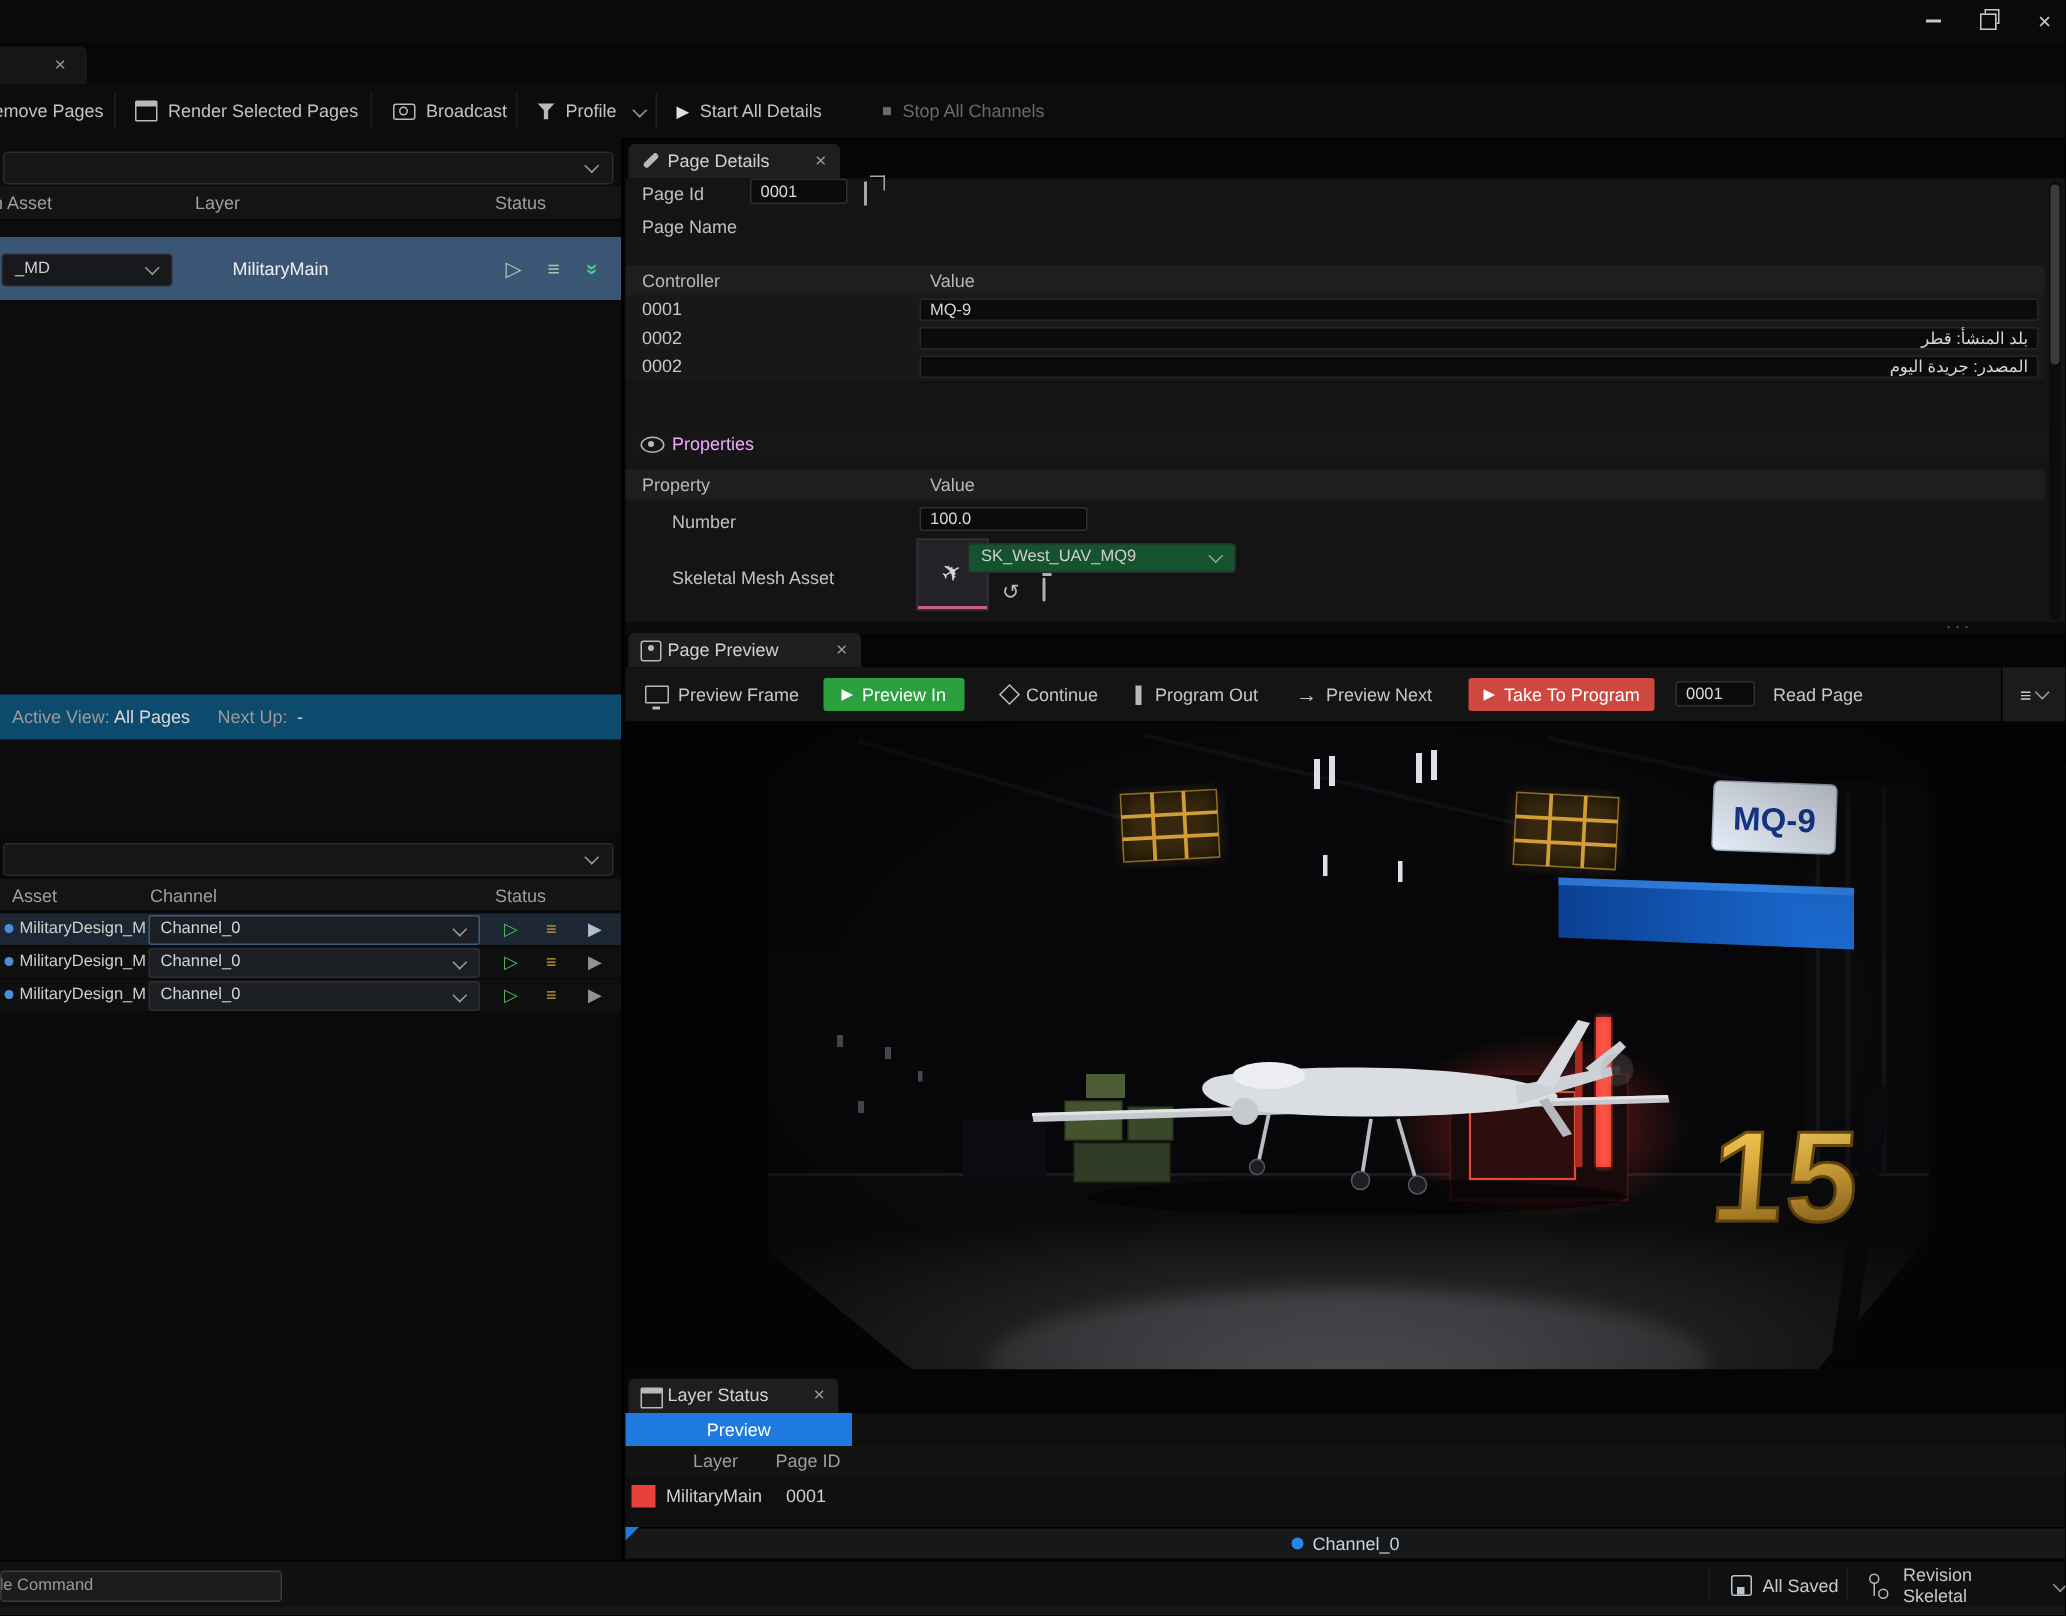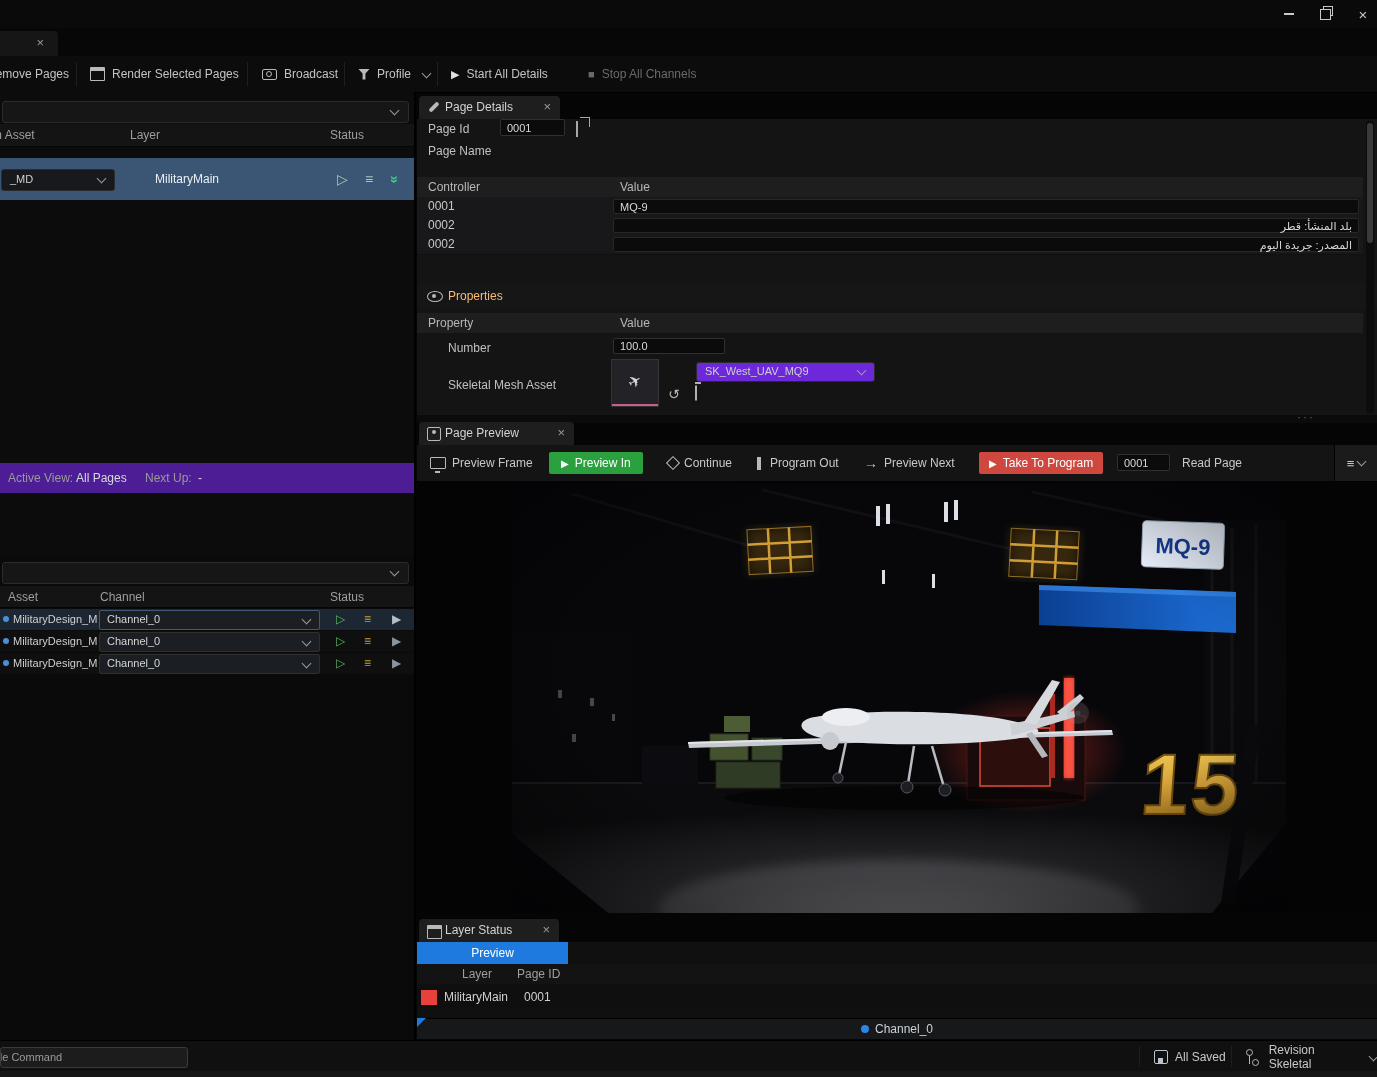--- a/index.html
+++ b/index.html
@@ -175,21 +175,21 @@
     <span class="dropdown" style="left:1px;top:11px;width:112px;height:20px;background:#17191d">
       <span style="position:absolute;left:8px;top:3px;font-size:11px">_MD</span>
       <span class="chev" style="right:9px;top:5px"></span>
     </span>
     <span style="position:absolute;left:155px;top:0;line-height:42px;color:#eceff2">MilitaryMain</span>
     <span class="sic" style="left:337px;color:#a5c9b2">▷</span>
     <span class="sic" style="left:365px;color:#a5c9b2">≡</span>
     <span class="sic dblchev" style="left:392px;top:13px;line-height:16px;color:#3fd08a">»</span>
   </div>
 
-  <div style="position:absolute;left:0;top:463px;width:414px;height:30px;background:#4c1d95">
+  <div style="position:absolute;left:0;top:463px;width:414px;height:30px;background:#0c4a6e">
     <span class="txt-dim" style="position:absolute;left:8px;top:8px">Active View:</span>
     <span style="position:absolute;left:76px;top:8px;color:#d8d8d8">All Pages</span>
     <span class="txt-dim" style="position:absolute;left:145px;top:8px">Next Up:</span>
     <span style="position:absolute;left:198px;top:8px;color:#d8d8d8">-</span>
   </div>
 
   <div class="dropdown" style="left:2px;top:562px;width:405px;height:20px">
     <span class="chev" style="right:10px;top:5px"></span>
   </div>
 
@@ -259,37 +259,37 @@
     <span class="ctr-name">0002</span>
     <div class="ctr-val rtl">بلد المنشأ: قطر</div>
   </div>
   <div class="ctr-row" style="top:235px">
     <span class="ctr-name">0002</span>
     <div class="ctr-val rtl">المصدر: جريدة اليوم</div>
   </div>
 
   <div style="position:absolute;left:417px;top:285px;right:0;height:22px;background:#161616">
     <span class="i-eye" style="position:absolute;left:10px;top:6px"></span>
-    <span style="position:absolute;left:31px;top:4px;color:#fdba74">Properties</span>
+    <span style="position:absolute;left:31px;top:4px;color:#f0abfc">Properties</span>
   </div>
 
   <div class="theadr" style="top:313px">
     <span style="left:11px">Property</span>
     <span style="left:203px">Value</span>
   </div>
 
   <span class="lbl" style="left:448px;top:341px">Number</span>
   <input class="abs" style="left: 613px; top: 338px; width: 112px; height: 16px;" value="100.0">
 
   <span class="lbl" style="left:448px;top:378px">Skeletal Mesh Asset</span>
   <div style="position:absolute;left:611px;top:359px;width:46px;height:46px;background:#232327;border:1px solid #343438;text-align:center">
     <span style="display:inline-block;margin-top:12px;font-size:16px;color:#d4d8dd;transform:rotate(-30deg)">✈</span>
     <span style="position:absolute;left:0;bottom:0;width:100%;height:2px;background:#c95b8f"></span>
   </div>
-  <div class="dropdown" style="left:696px;top:362px;width:177px;height:18px;background:#6d28d9">
+  <div class="dropdown" style="left:645px;top:362px;width:177px;height:18px;background:#14532d">
     <span style="position:absolute;left:8px;top:2px;font-size:11px">SK_West_UAV_MQ9</span>
     <span class="chev" style="right:9px;top:4px"></span>
   </div>
   <span class="abs" style="left:668px;top:386px;font-size:14px;color:#b8b8b8">↺</span>
   <span class="i-folder abs" style="left:693px;top:386px"></span>
 
   <div class="scrollbar" style="left:1366px;top:121px;height:292px">
     <div class="scrollthumb" style="top:2px;height:120px"></div>
   </div>
 

